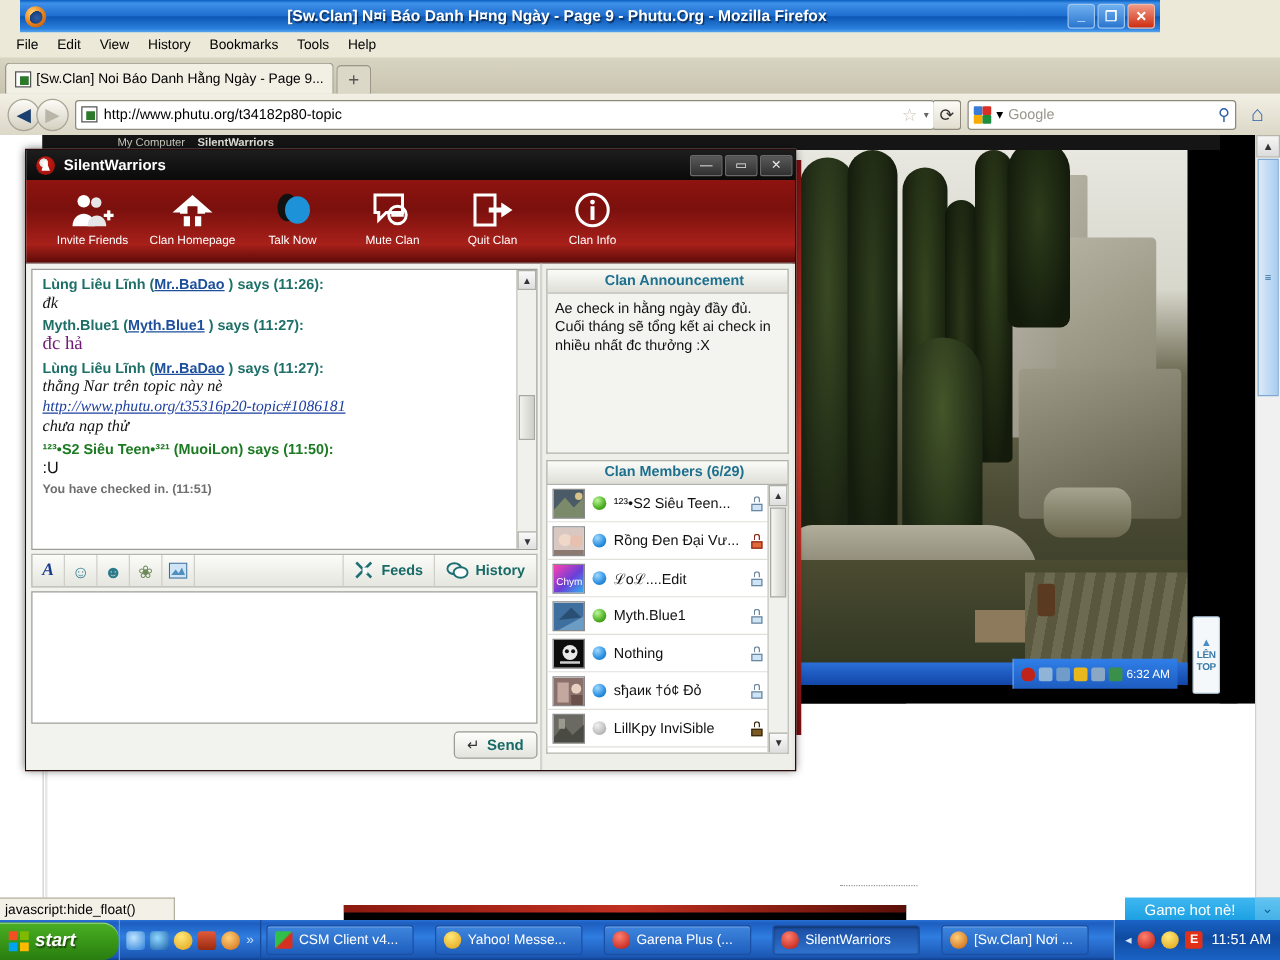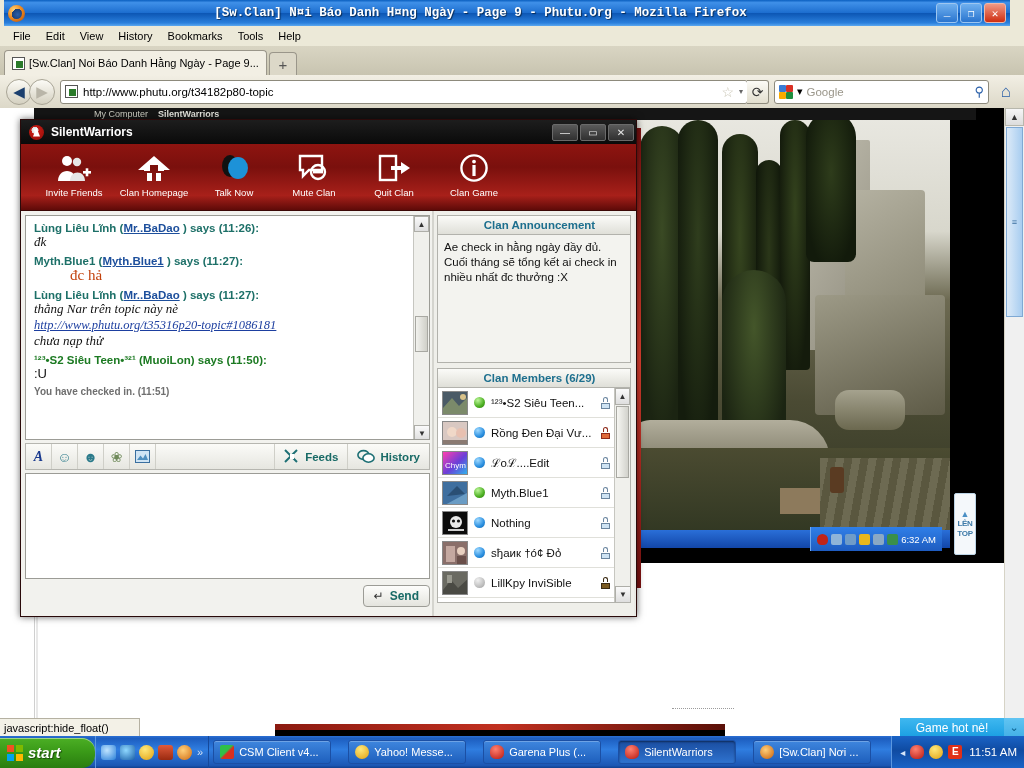--- a/index.html
+++ b/index.html
@@ -8,23 +8,23 @@
     font-family: "Liberation Sans", sans-serif;
     font-size: 11px;
     background: #000;
     position: relative;
   }
 
   
   #ff-window { position:absolute; left:0; top:0; width:1024px; height:736px; background:#ece9d8; }
 
   #ff-titlebar {
-    position:absolute; left:4px; top:0; width:1006px; height:26px;
+    position:absolute; left:16px; top:0; width:912px; height:26px;
     background: linear-gradient(to bottom, #0a5fc0 0%, #3f90e8 10%, #1e6fd0 48%, #0d57b5 52%, #2a7fdc 88%, #5ba8f0 100%);
-    display:flex; align-items:center;font-family:Liberation Mono, monospace;
+    display:flex; align-items:center;
   }
   #ff-titlebar .ttl {
     flex:1; text-align:center; color:#fff; font-size:12.5px; font-weight:bold;
     text-shadow: 1px 1px 1px rgba(0,0,0,.55);
     white-space:nowrap; overflow:hidden;
   }
   .ff-icon-ball {
     width:17px;height:17px;margin-left:4px;border-radius:50%;
     background: radial-gradient(circle at 35% 30%, #ffd37a 0%, #ef8b20 45%, #b34b08 100%);
     position:relative; flex:0 0 auto;
@@ -230,21 +230,21 @@
     position:absolute; left:4px; top:4px; width:405px; height:225px;
     background:#fff; border:1px solid #9c9c96; overflow:hidden;
   }
   #chat-inner{ position:absolute; left:0;top:0; width:388px; height:225px; padding:6px 6px 0 8px; }
   .msg { margin-bottom:5px; }
   .mhead { color:#1d7068; font-size:11.5px; font-weight:bold; }
   .mhead.green { color:#1c7a22; }
   .mhead a { color:#1d4f9c; text-decoration:underline; }
   .mbody { font-size:13px; font-style:italic; color:#111; font-family:"Liberation Serif", serif;}
   .mbody.plain { font-style:normal; font-family:"Liberation Sans", sans-serif; }
-  .mbody.big { font-size:15px; font-style:normal; color:#c2410c; font-weight:normal;margin-left:36px; }
+  .mbody.big { font-size:15px; font-style:normal; color:#701a75; font-weight:normal; }
   .mbody a { color:#1d3fa0; font-style:italic; text-decoration:underline; font-size:12.5px;}
   .sysmsg { color:#6f6f6f; font-size:10px; font-weight:bold; }
   #chat-sb {
     position:absolute; right:0; top:0; width:16px; height:225px; background:#f0f0ec; border-left:1px solid #c6c6c0;
   }
   #chat-sb .sb-a{ height:16px; background:linear-gradient(to bottom,#fafafa,#dedede); border:1px solid #aeaea8; display:flex;align-items:center;justify-content:center;font-size:8px;color:#333;}
   #chat-sb .sb-t{ position:absolute; left:1px; top:100px; width:13px;height:36px; background:linear-gradient(to right,#f2f2ee,#cfcfc8); border:1px solid #a8a8a2;}
   #chat-sb .sb-b{ position:absolute; left:0; bottom:0; width:16px; height:16px; background:linear-gradient(to bottom,#fafafa,#dedede); border:1px solid #aeaea8; display:flex;align-items:center;justify-content:center;font-size:8px;color:#333;}
 
   #chat-tools {
@@ -576,21 +576,21 @@
     </div>
 
     <div class="twrap">
       <div class="tico">
         <svg width="34" height="30" viewBox="0 0 34 30">
             <circle cx="17" cy="15" r="12.6" fill="none" stroke="#fff" stroke-width="2.4"></circle>
             <circle cx="17" cy="8.6" r="1.9" fill="#fff"></circle>
             <rect x="15.4" y="12" width="3.2" height="11" fill="#fff"></rect>
           </svg>
       </div>
-      <div class="tlbl">Clan Game</div>
+      <div class="tlbl">Clan Info</div>
     </div>
   </div>
 
   <div id="sw-body">
 
     <div id="sw-left">
 
       <div id="chat">
         <div id="chat-inner">
 

